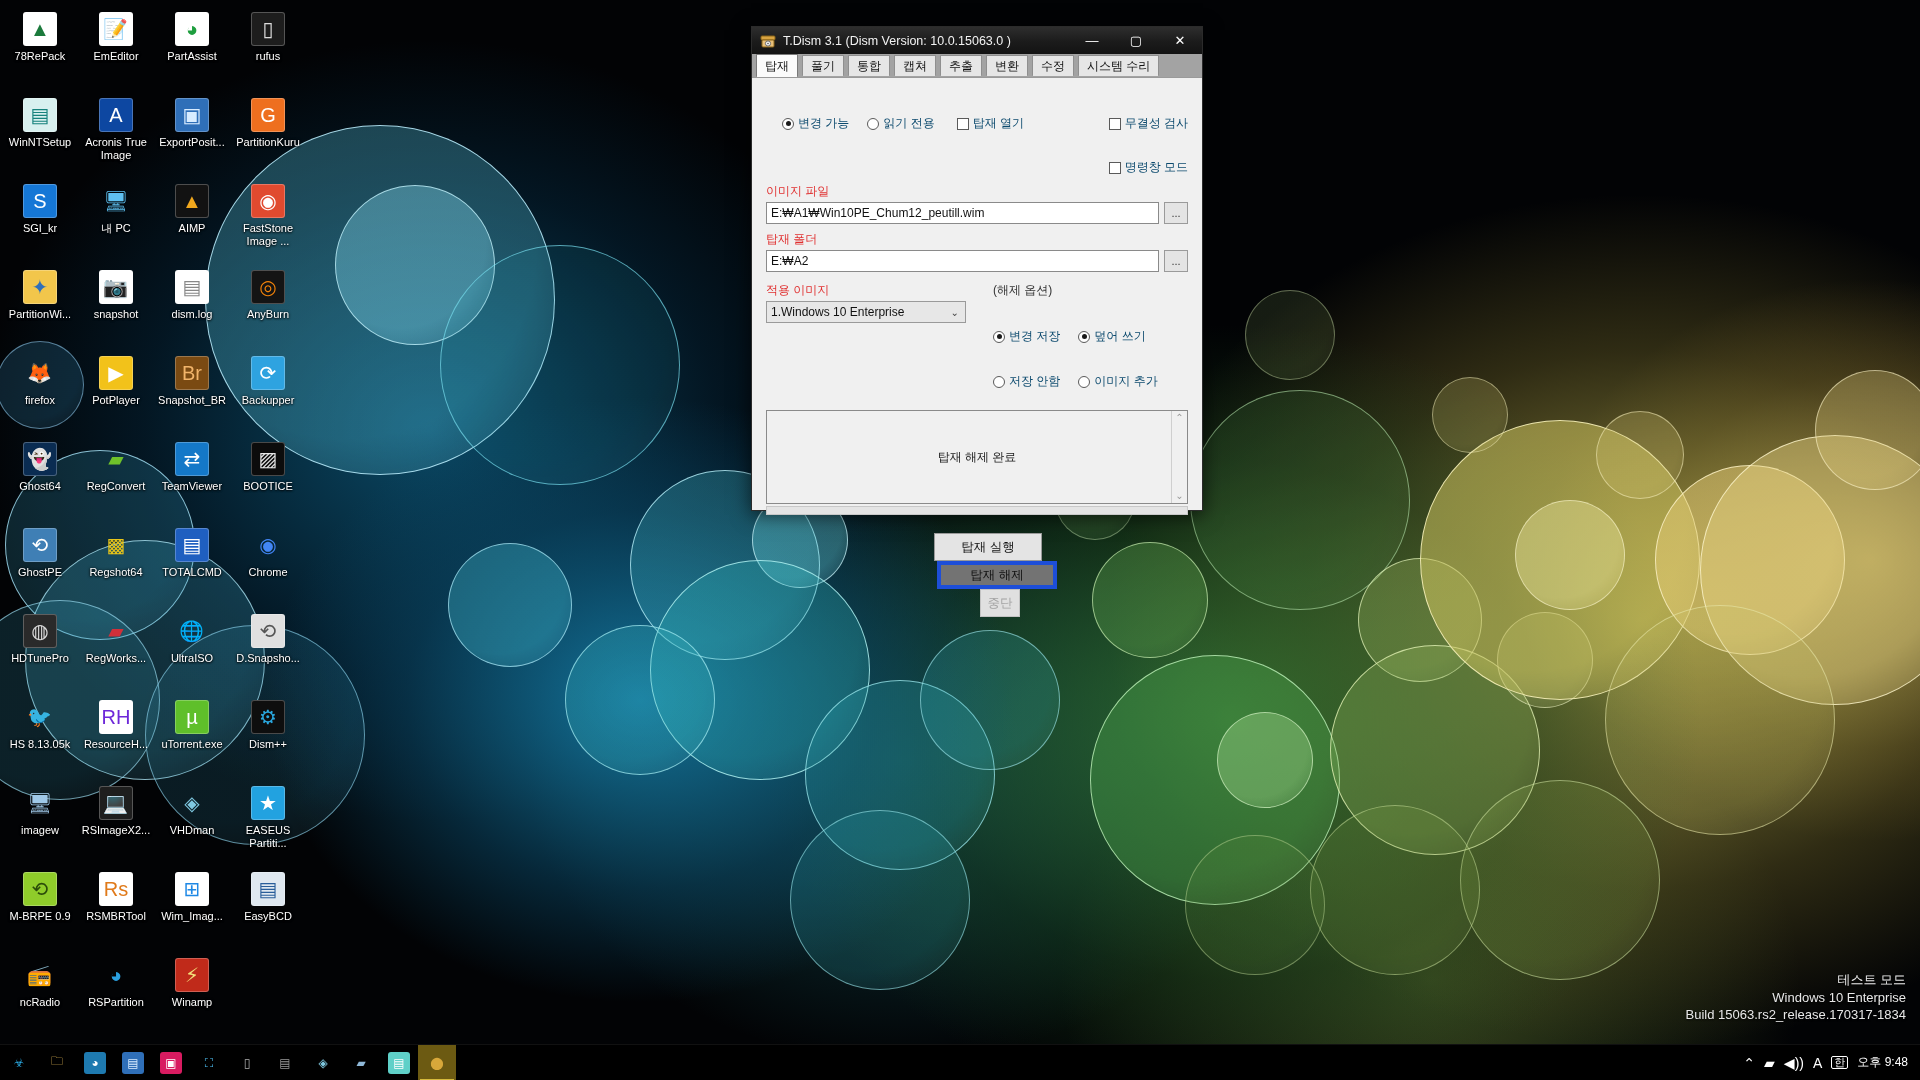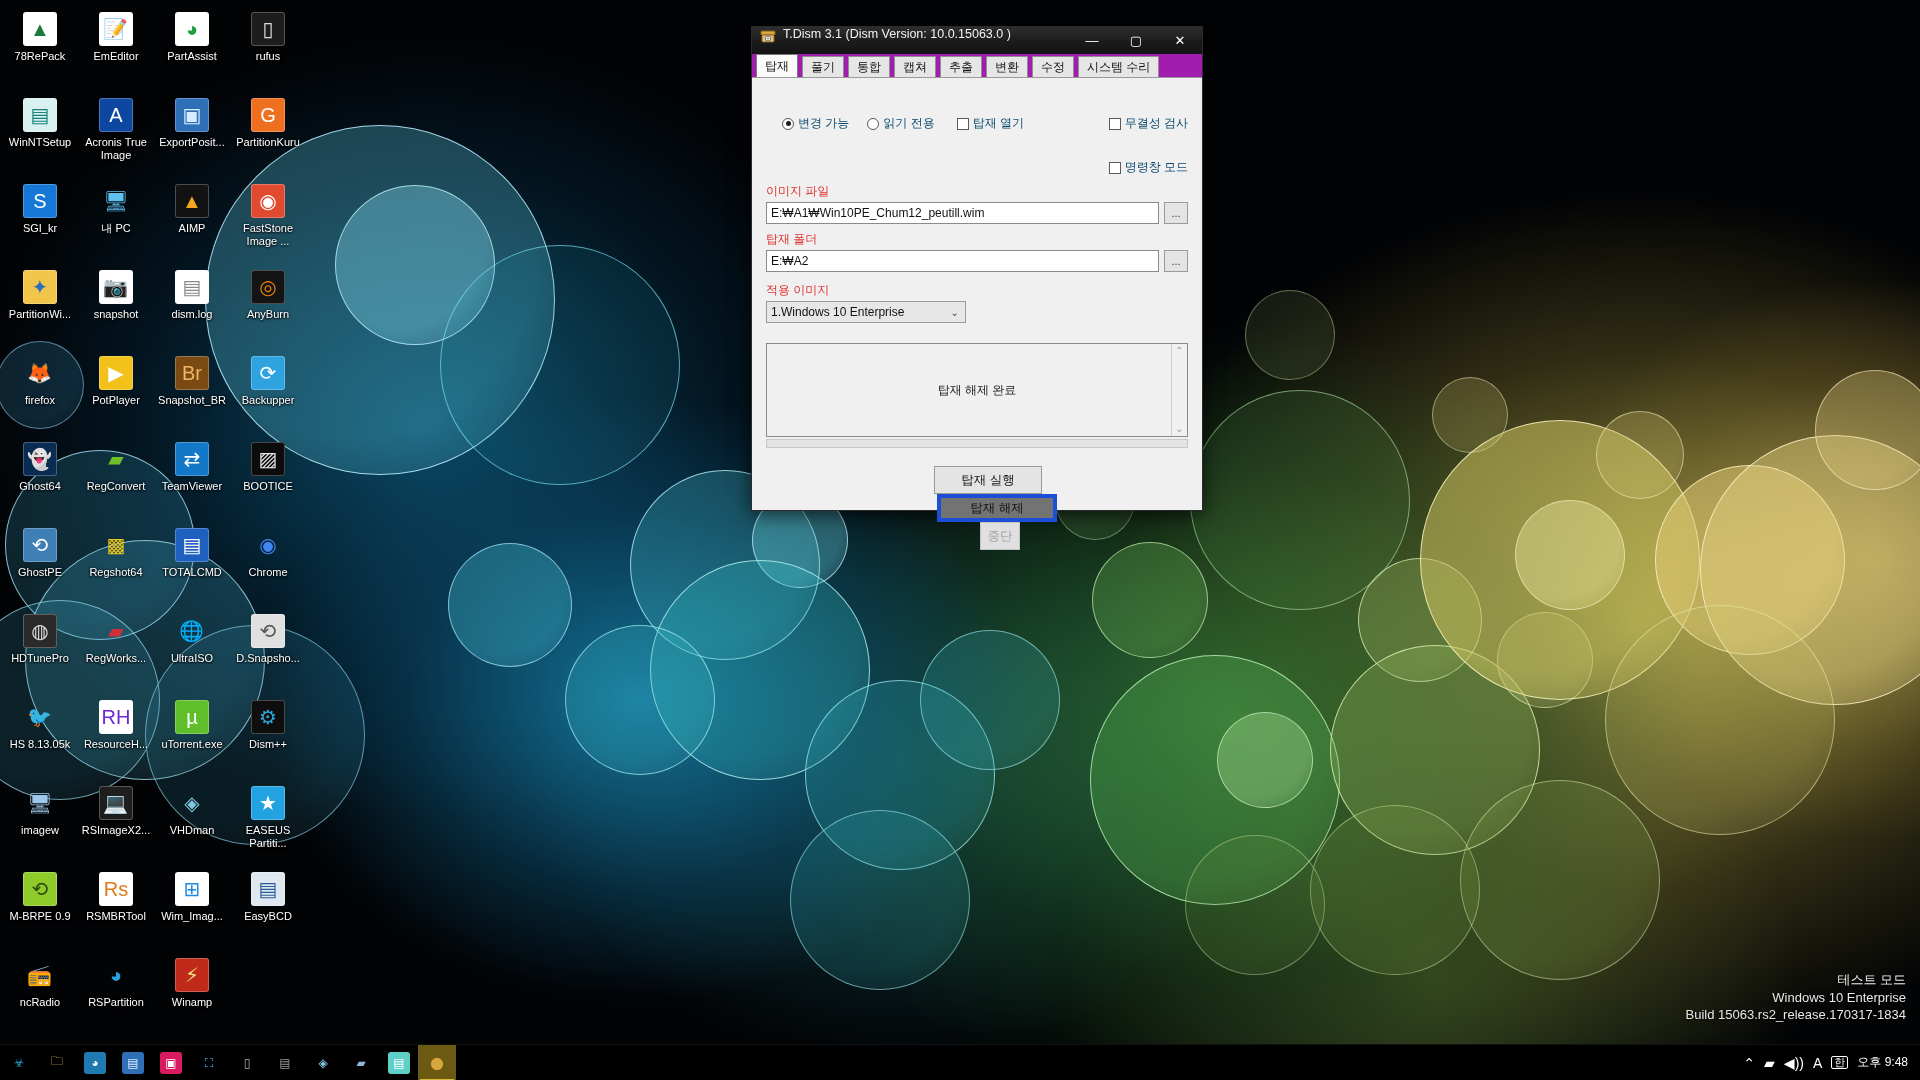--- a/index.html
+++ b/index.html
@@ -118,43 +118,43 @@
     position: absolute;
     left: 751px; top: 26px;
     width: 452px; height: 485px;
     background: #f0f0f0;
     box-shadow: 0 4px 18px rgba(0,0,0,0.65);
     border: 1px solid #2b2b2b;
   }
   #titlebar {
     height: 27px;
     background: linear-gradient(180deg, #2e2e2e 0%, #1b1b1b 55%, #131313 100%);
-    display: flex; align-items: flex-start;
+    display: flex; align-items: center;
     padding-left: 7px;
     color: #f2f2f2;
     font-size: 12.5px;
   }
   #titlebar .tico {
     width: 17px; height: 17px; margin-right: 7px;
     display:flex; align-items:center; justify-content:center;
     font-size: 12px;
   }
   #titlebar .ttxt { white-space: nowrap; }
   .wbtns { margin-left: auto; display: flex; height: 27px; }
   .wbtn {
     width: 44px; height: 27px;
     display: flex; align-items: center; justify-content: center;
     color: #ffffff; font-size: 13px;
   }
 
   
   #tabrow {
     height: 24px;
-    background: #a21caf;
-    display: flex; align-items: flex-end;
+    background: #a3a3a3;
+    display: flex; align-items: center;
     padding-left: 4px;
     border-bottom: 1px solid #9a9a9a;
   }
   .tab {
     height: 21px;
     min-width: 38px;
     margin-right: 4px;
     padding: 0 8px;
     display: flex; align-items: center; justify-content: center;
     font-size: 12px; color: #111;
@@ -580,20 +580,41 @@
       </div>
 
       <div class="mid">
         <div class="mid-l">
           <div class="lab-red" style="margin-top:0">적용 이미지</div>
           <div class="sel-box">
             <span>1.Windows 10 Enterprise</span>
             <span class="chev">⌄</span>
           </div>
         </div>
+        <div class="mid-r">
+          <div class="opt-title">(해제 옵션)</div>
+          <div class="opt-grid">
+            <span class="radio">
+              <span class="rmark on"></span>
+              <span>변경 저장</span>
+            </span>
+            <span class="radio">
+              <span class="rmark on"></span>
+              <span>덮어 쓰기</span>
+            </span>
+            <span class="radio">
+              <span class="rmark"></span>
+              <span>저장 안함</span>
+            </span>
+            <span class="radio">
+              <span class="rmark"></span>
+              <span>이미지 추가</span>
+            </span>
+          </div>
+        </div>
       </div>
 
       <div id="logbox">
         <div id="logtext">탑재 해제 완료</div>
         <div id="logscroll">
           <span>⌃</span>
           <span>⌄</span>
         </div>
       </div>
       <div id="logbar"></div>

